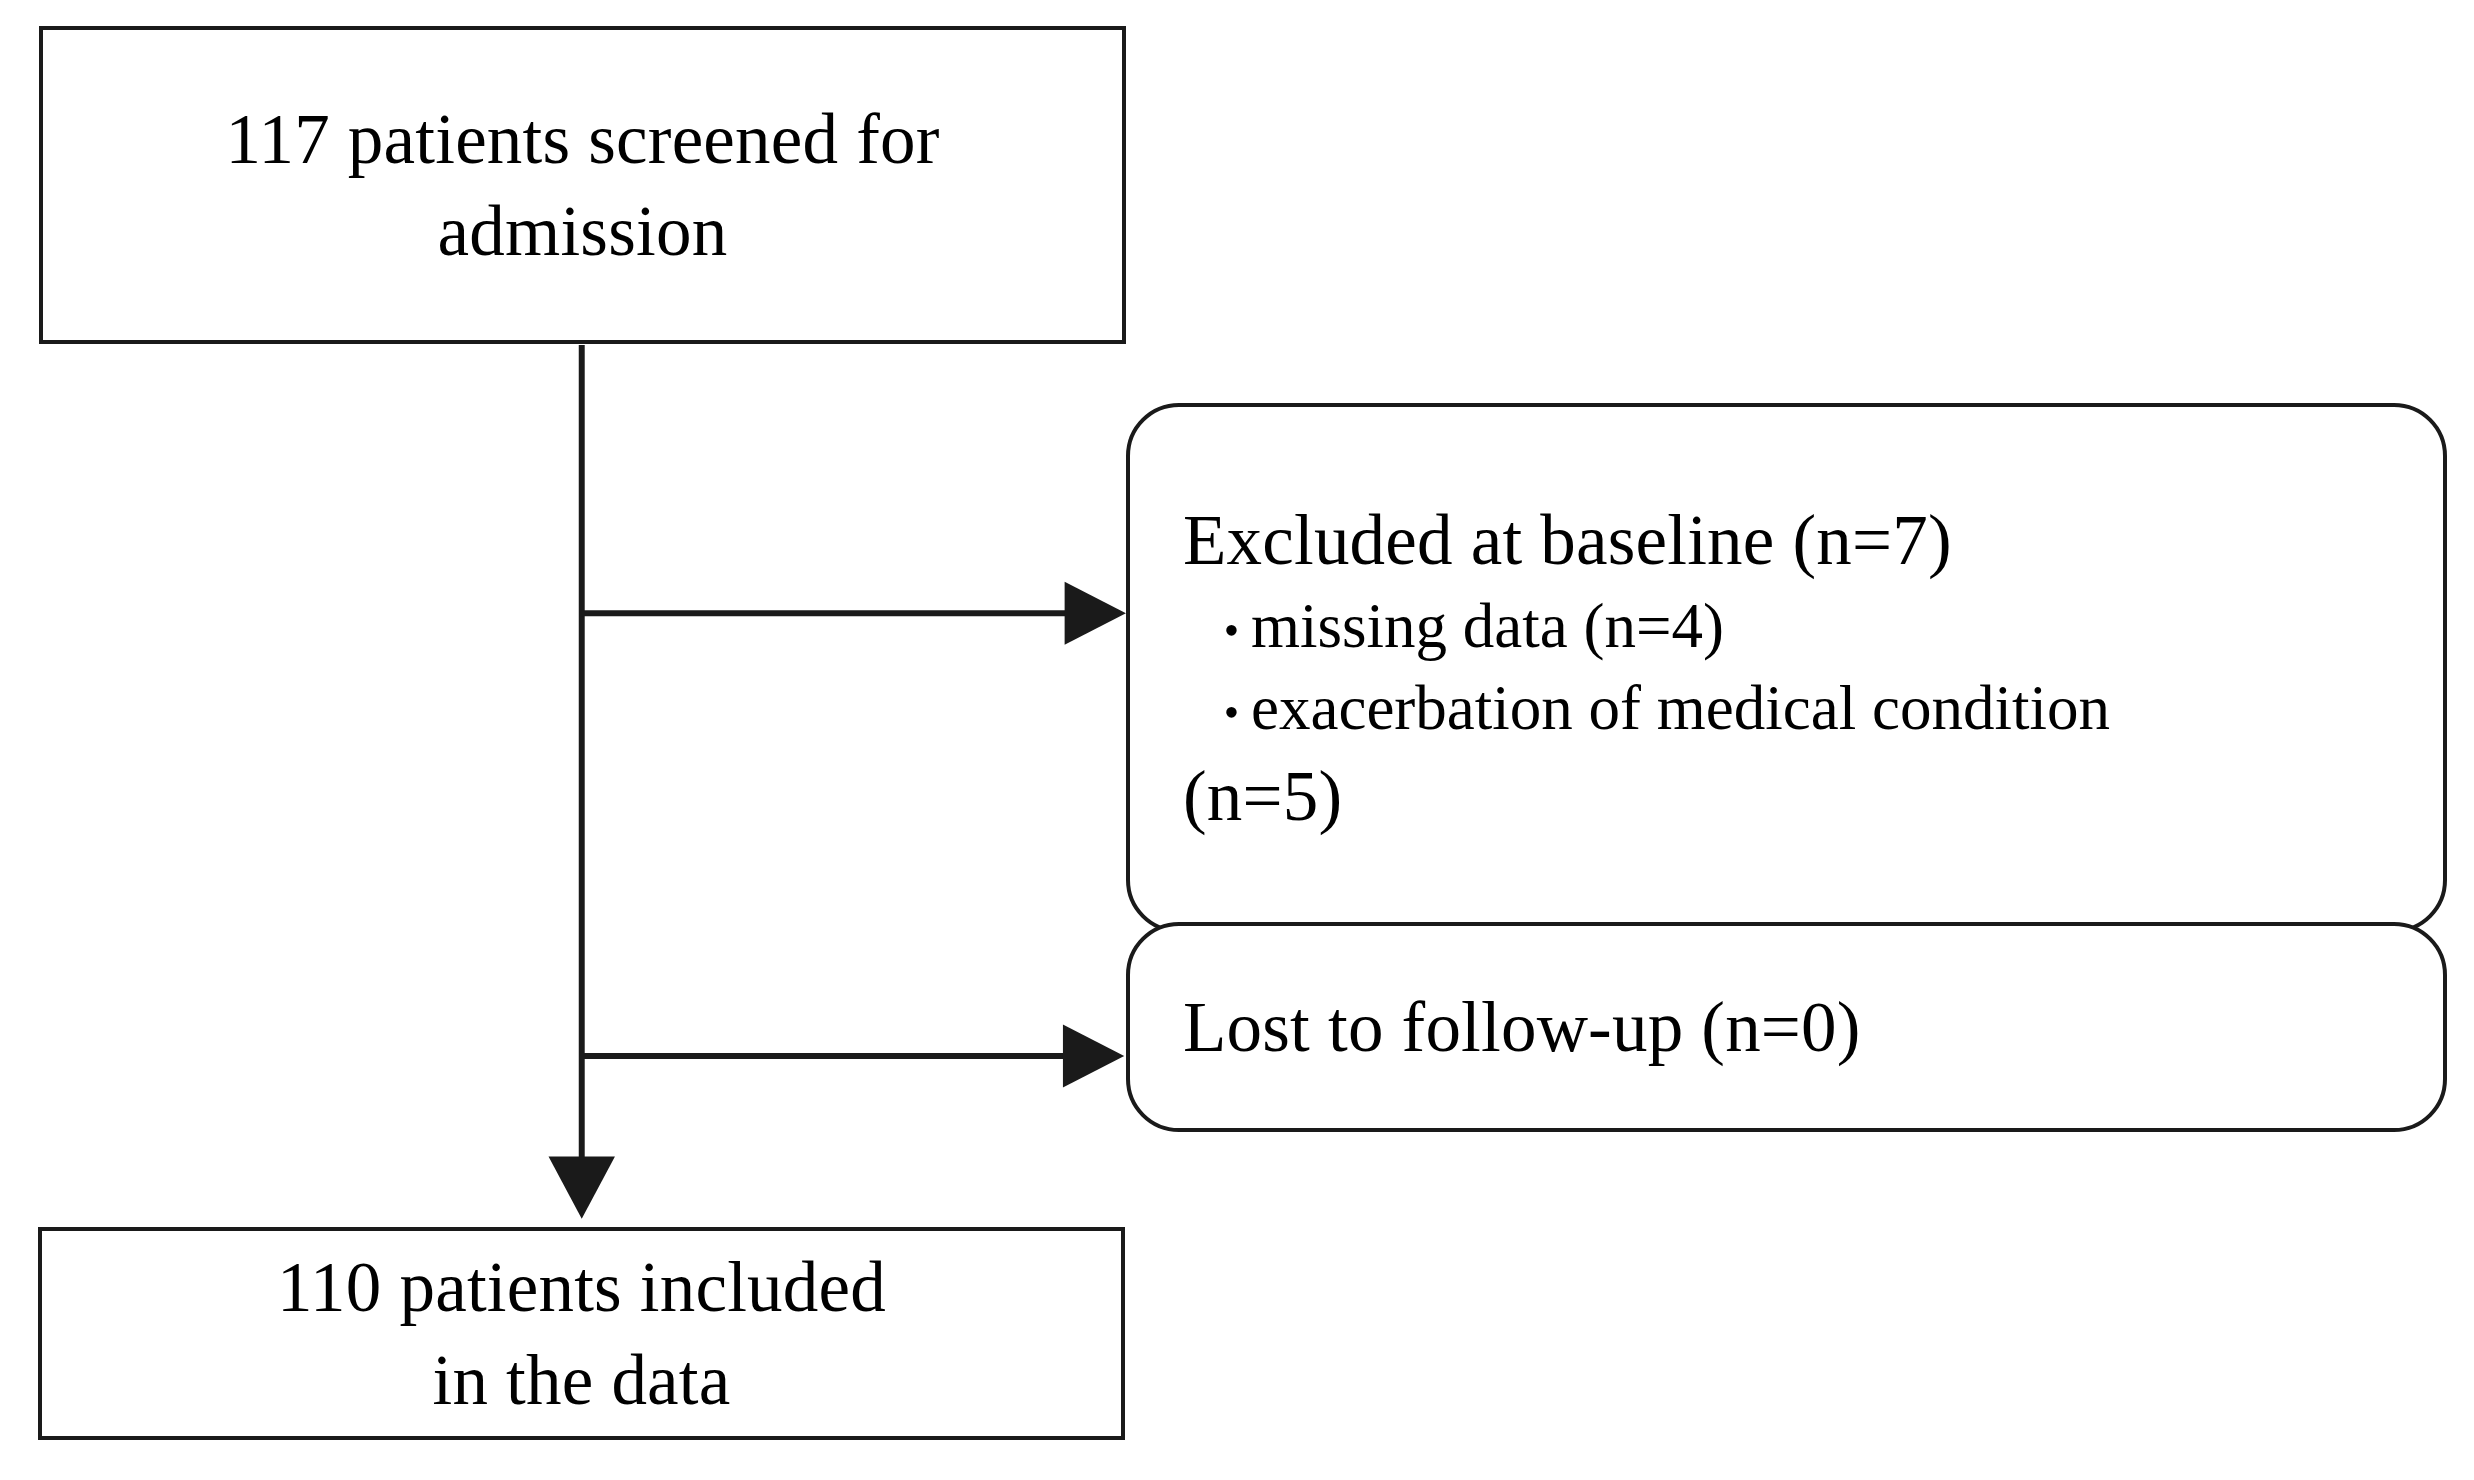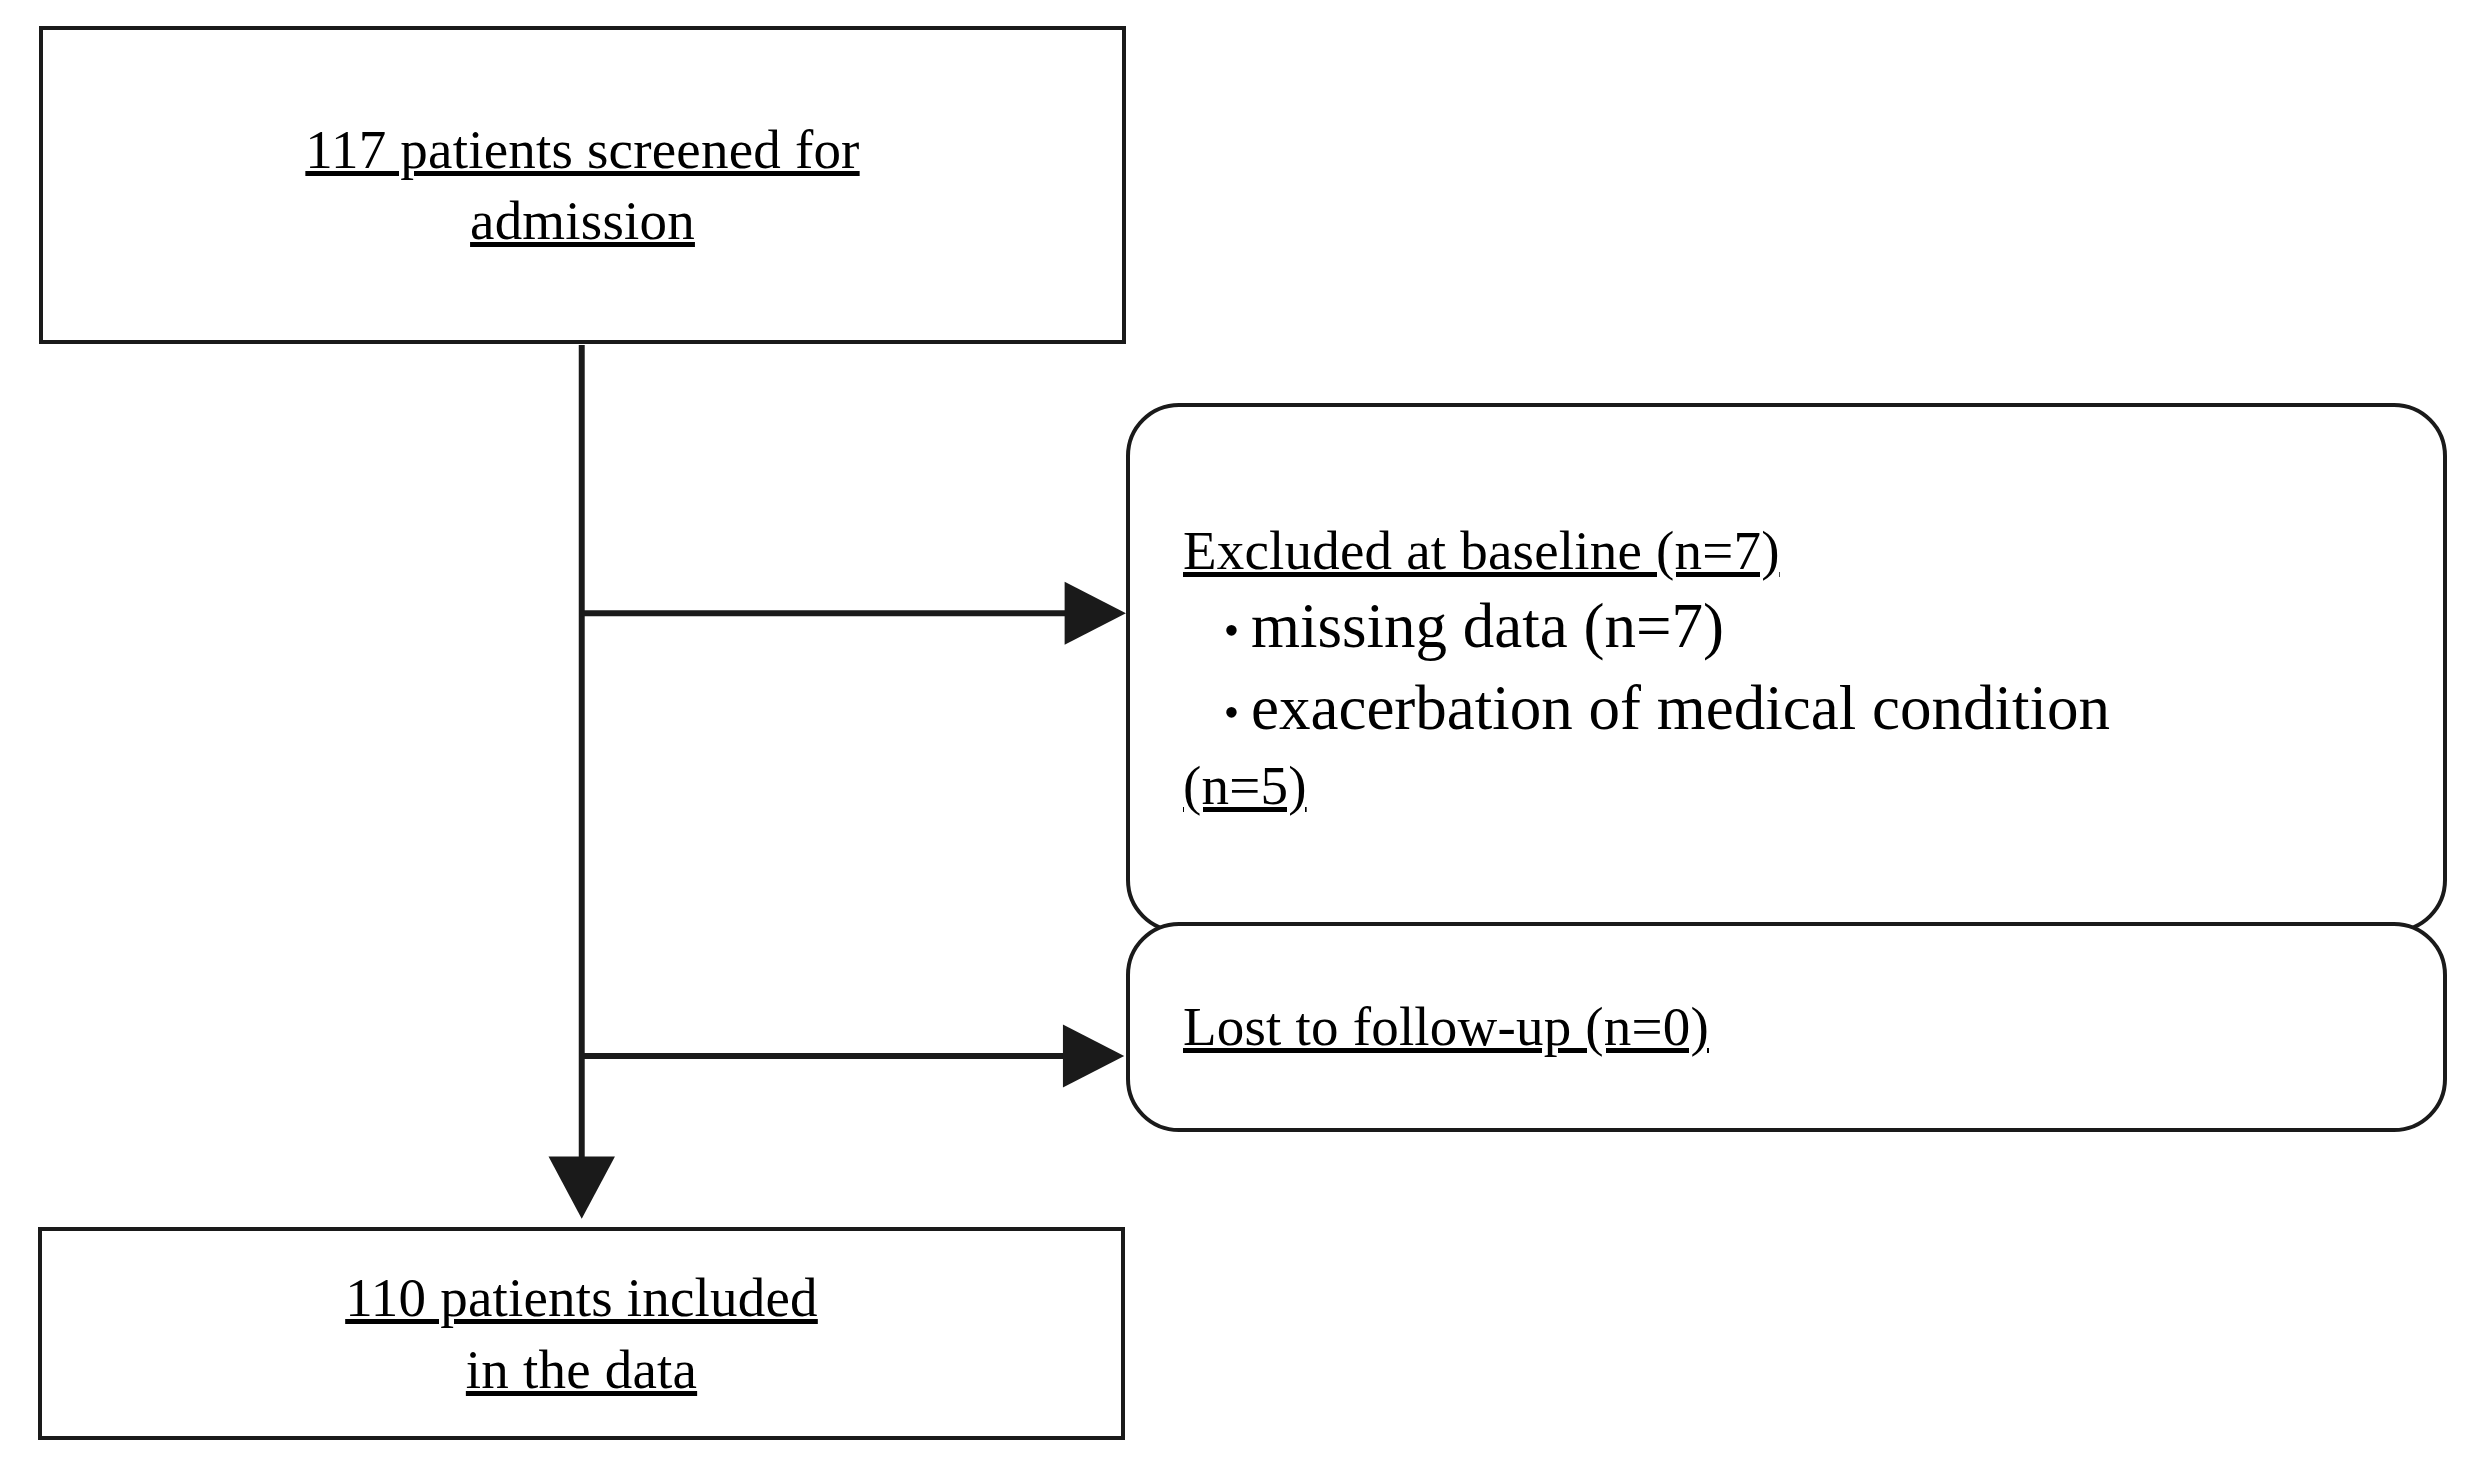--- a/index.html
+++ b/index.html
@@ -54,25 +54,24 @@
     width: 1321px; height: 210px;
     padding: 0 34px 0 53px;
   }
   #node-included {
     left: 38px; top: 1216px;
     width: 1087px; height: 213px; margin-top: 11px;
   }
 
   .node-line {
     display: block;
-    font-size: 55px;
+    font-size: 71px;
     line-height: 1.30;
     white-space: pre;
     letter-spacing: 0.2px;
-    text-decoration: underline;
   }
   #node-excluded .node-line,
   #node-lost .node-line {
     white-space: nowrap;
   }
 
   .bullet-line {
     display: block;
     font-size: 63px;
     line-height: 1.30;
@@ -112,21 +111,21 @@
   </svg>
 
   <div class="node rect" id="node-screened">
     <span class="node-line">117 patients screened for</span>
     <span class="node-line">admission</span>
   </div>
 
   <div class="node rounded" id="node-excluded">
     <span class="node-line">Excluded at baseline  (n=7)</span>
 
-    <span class="bullet-line"><span class="bullet-glyph">•</span><span>missing data (n=7)</span></span>
+    <span class="bullet-line"><span class="bullet-glyph">•</span><span>missing data (n=4)</span></span>
 
     <span class="bullet-line"><span class="bullet-glyph">•</span><span>exacerbation of medical  condition</span></span>
 
     <span class="node-line">(n=5)</span>
   </div>
 
   <div class="node rounded" id="node-lost">
     <span class="node-line">Lost to follow-up (n=0)</span>
   </div>
 

